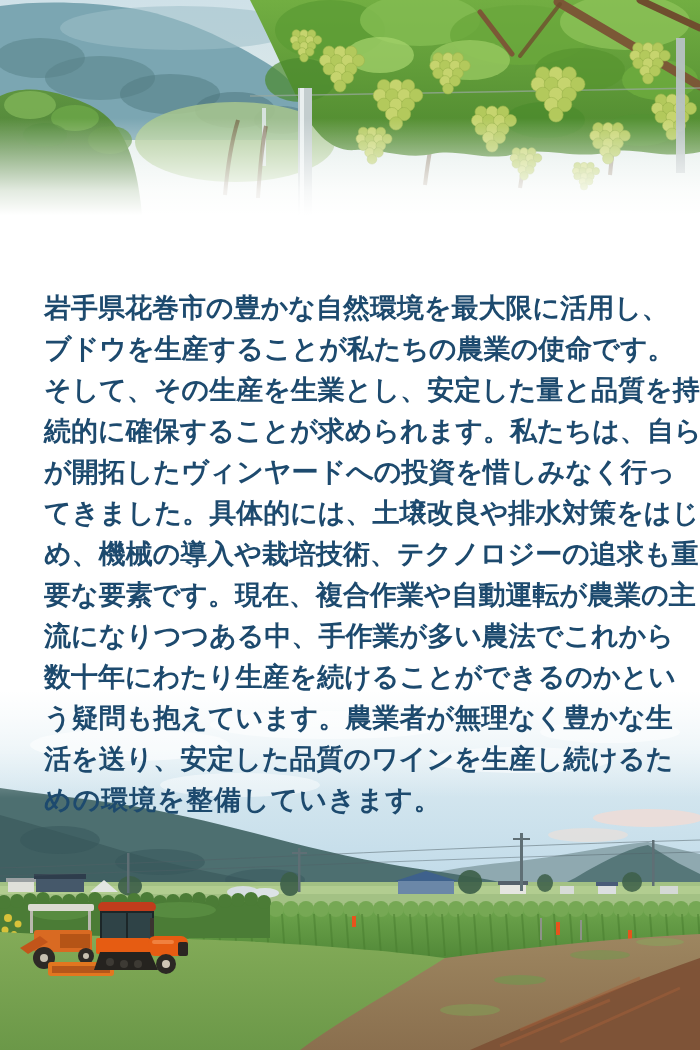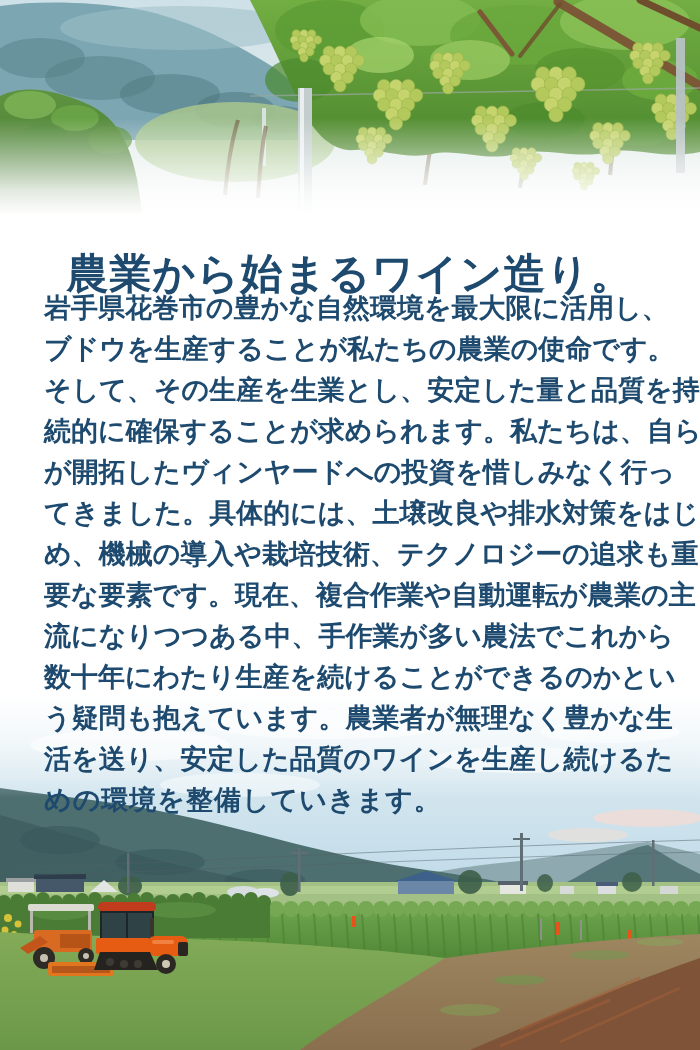--- a/index.html
+++ b/index.html
@@ -540,21 +540,20 @@
       <circle cx="110" cy="272" r="4" fill="#3d3a34"></circle>
         <circle cx="124" cy="274" r="4" fill="#3d3a34"></circle>
         <circle cx="138" cy="274" r="4" fill="#3d3a34"></circle>
       <circle cx="166" cy="274" r="10" fill="#2b2824"></circle>
         <circle cx="166" cy="274" r="4" fill="#cfc6b6"></circle>
     </g>
 
     <rect x="0" y="0" width="700" height="108" fill="url(#fadeB)"></rect>
   </svg>
 
-  <h1 class="heading">農業から始まるワイン造り。</h1>
 
   <div class="body-text">
       <div class="bline">
         <span>岩</span>
         <span>手</span>
         <span>県</span>
         <span>花</span>
         <span>巻</span>
         <span>市</span>
         <span>の</span>

